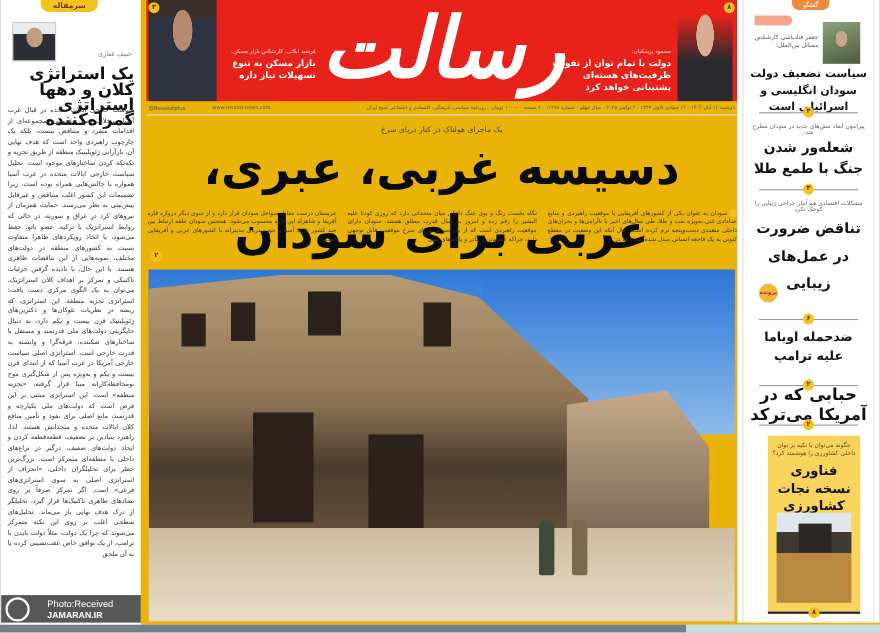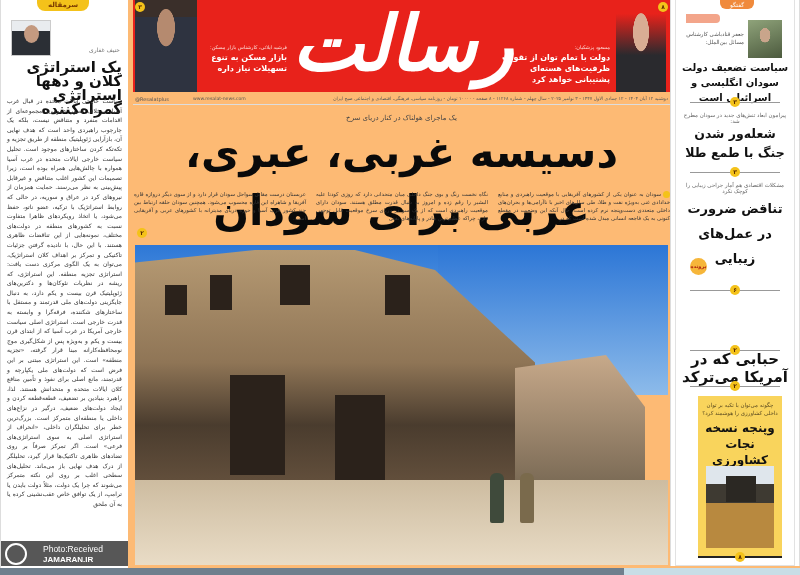--- a/index.html
+++ b/index.html
@@ -1,18 +1,18 @@
 <!DOCTYPE html>
 <html><head>
 <meta charset="utf-8">
 <style>
   * { box-sizing: border-box; margin: 0; padding: 0; }
   html, body { width: 800px; height: 575px; overflow: hidden; background: #d9dfe4; }
   body { font-family: "DejaVu Sans", sans-serif; direction: rtl; position: relative; }
-  .page { position: absolute; left: 0; top: 0; width: 800px; height: 568px; background: #fdba74; }
+  .page { position: absolute; left: 0; top: 0; width: 800px; height: 568px; background: #eab308; }
   .bottom-strip { position: absolute; left: 0; top: 568px; width: 800px; height: 7px; background: linear-gradient(90deg, #6f7f8d 0 78%, #c8dde6 78%); }
 
   
   .left-col { position: absolute; left: 0; top: 0; width: 128px; height: 568px; border-left: 1px solid #ddd; padding: 0 6px; overflow: hidden; background: #fff; }
   .editorial-badge { position: absolute; left: 36px; top: 0; width: 52px; height: 11px; background: #f4c21a; color: #7a3a00; font-size: 7px; font-weight: bold; text-align: center; line-height: 11px; border-radius: 0 0 8px 8px; }
   .author-photo { position: absolute; left: 10px; top: 20px; width: 40px; height: 36px; background: linear-gradient(180deg,#e9ecef 0 30%, #2b2f35 30% 100%); border: 1px solid #ccc; }
   .author-photo::before { content:""; position:absolute; left:12px; top:4px; width:15px; height:18px; border-radius:50%; background:#c49a80; }
   .author-name { position: absolute; right: 8px; top: 46px; font-size: 6px; color: #777; }
   .left-headline { position: absolute; right: 6px; left: 4px; top: 60px; font-size: 15px; font-weight: bold; color: #111; line-height: 14px; text-align: right; }
   .left-body { position: absolute; right: 6px; left: 6px; top: 96px; font-size: 6px; color: #333; line-height: 9.6px; text-align: justify; }
@@ -165,33 +165,34 @@
       <div class="rc-sep" style="top:172px;">
         <div class="pg-badge">۳</div>
       </div>
       <div class="rc-kick" style="top:182px;">مشکلات اقتصادی هم آمار جراحی زیبایی را کوچک نکرد</div>
       <div class="rc-h3">تناقض ضرورت در عمل‌های زیبایی</div>
       <div class="rc-sticker">پرونده</div>
 
       <div class="rc-sep" style="top:290px;">
         <div class="pg-badge">۶</div>
       </div>
+      <div class="rc-h4">ضدحمله اوباما علیه ترامپ</div>
 
       <div class="rc-sep" style="top:350px;">
         <div class="pg-badge">۲</div>
       </div>
       <div class="rc-h5">حبابی که در آمریکا می‌ترکد</div>
 
       <div class="rc-sep" style="top:386px;">
         <div class="pg-badge">۲</div>
       </div>
 
       <div class="rc-yellow">
         <div class="rc-yellow-kick">چگونه می‌توان با تکیه بر توان داخلی کشاورزی را هوشمند کرد؟</div>
-        <div class="rc-yellow-h">وپنجه نسخه نجات کشاورزی</div>
+        <div class="rc-yellow-h">فناوری نسخه نجات کشاورزی</div>
         <div class="rc-yellow-photo"></div>
       </div>
       <div class="rc-bottom-line">
         <div class="pg-badge">۸</div>
       </div>
     </div>
   </div>
 </div>
 <div class="bottom-strip"></div>
 

